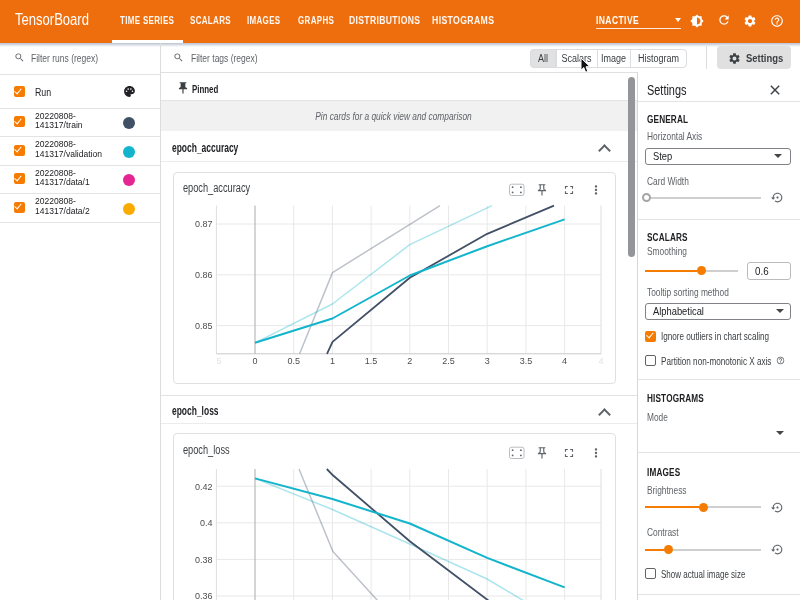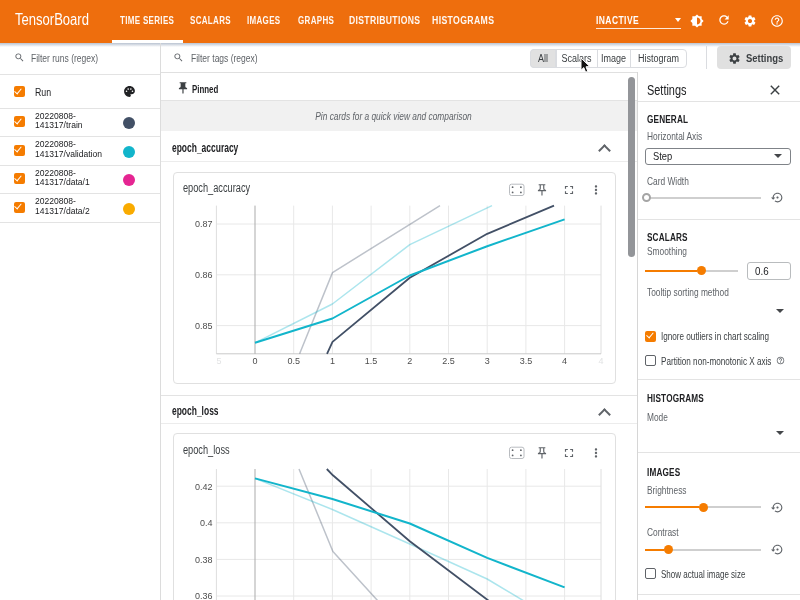--- a/index.html
+++ b/index.html
@@ -280,20 +280,23 @@
 
 <div class="schead" style="left:646.5px;top:231.2px;">SCALARS</div>
 <div class="abs lbl" style="left:646.5px;top:245.4px;">Smoothing</div>
 <div class="slider-track" style="left:645px;top:269.5px;width:92.5px;"></div>
 <div class="slider-fill" style="left:645px;top:269.5px;width:52px;"></div>
 <div class="sthumb" style="left:697px;top:266px;"></div>
 <div class="sel" style="left:746.5px;top:262px;width:44px;height:17.5px;border-color:#b9bcbe;">
       <span style="font-size:11.5px;">0.6</span>
     </div>
 <div class="abs lbl" style="left:646.5px;top:285.8px;">Tooltip sorting method</div>
+<div class="sel" style="left:645px;top:302.5px;width:145.5px;height:17.5px;">
+      <span>Alphabetical</span>
+    </div>
 <div class="caret" style="left:776px;top:309px;"></div>
 <div class="cb on" style="left:645px;top:330.5px;"></div>
 <div class="abs" style="left:661px;top:330px;font-size:11px;color:#3c4043;transform:scaleX(0.74);transform-origin:0 0;white-space:nowrap;">Ignore outliers in chart scaling</div>
 <div class="cb off" style="left:645px;top:354.7px;"></div>
 <div class="abs" style="left:661px;top:354.5px;font-size:11px;color:#3c4043;transform:scaleX(0.74);transform-origin:0 0;white-space:nowrap;">Partition non-monotonic X axis</div>
 <svg class="abs" style="left:775.5px;top:355.5px;" width="9" height="9" viewBox="0 0 24 24" fill="#5f6368">
       <path d="M11 18h2v-2h-2v2zm1-16C6.48 2 2 6.48 2 12s4.48 10 10 10 10-4.48 10-10S17.52 2 12 2zm0 18c-4.41 0-8-3.59-8-8s3.59-8 8-8 8 3.59 8 8-3.59 8-8 8zm0-14c-2.21 0-4 1.79-4 4h2c0-1.1.9-2 2-2s2 .9 2 2c0 2-3 1.75-3 5h2c0-2.25 3-2.5 3-5 0-2.21-1.79-4-4-4z"></path>
     </svg>
 <div class="hdiv" style="left:638px;top:379px;width:162px;"></div>
 

